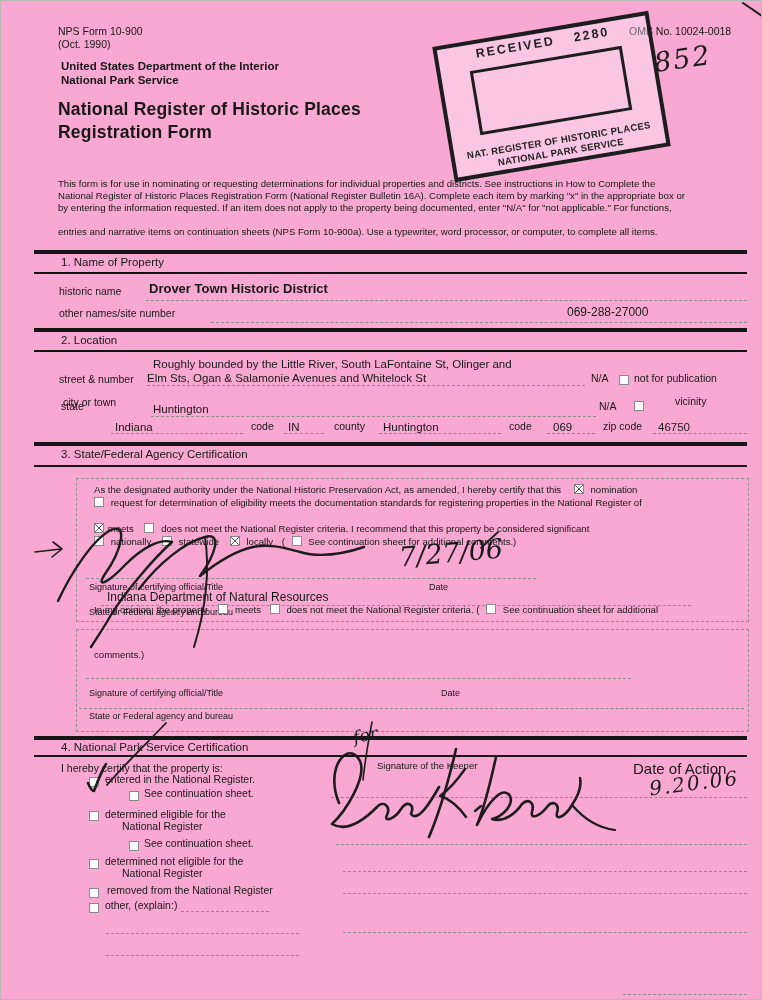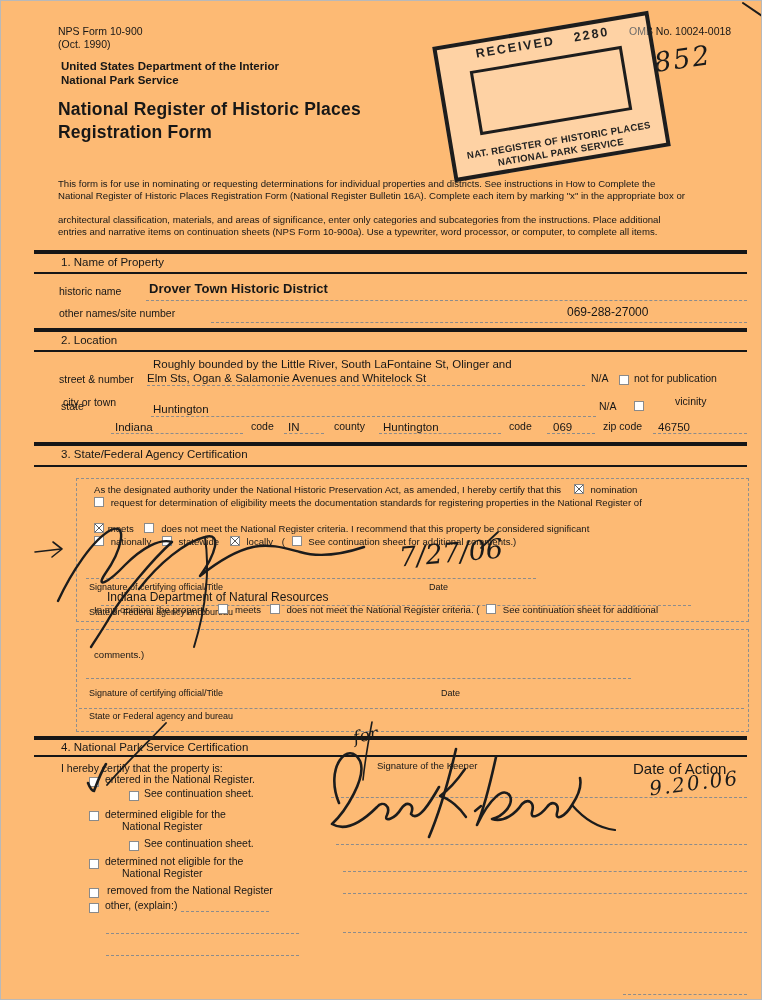--- a/index.html
+++ b/index.html
@@ -1,16 +1,16 @@
 <!DOCTYPE html>
 <html><head>
 <meta charset="utf-8">
 <style>
   html,body{margin:0;padding:0;background:#e8e8e8;}
-  .page{position:relative;width:762px;height:1000px;background:#fdba74;margin:0 auto;
+  .page{position:relative;width:762px;height:1000px;background:#f9a8d4;margin:0 auto;
         font-family:"Liberation Sans","DejaVu Sans",sans-serif;color:#171717;
         border:1px solid #b9b9b9;box-sizing:border-box;overflow:hidden;}
   .t{position:absolute;white-space:nowrap;color:#171717;line-height:1.1;}
   .b{font-weight:bold;}
   .f9{font-size:9.6px;}
   .f10{font-size:10.5px;}
   .f11{font-size:11.5px;}
   .f12{font-size:12px;}
   .f13{font-size:13px;}
   .title{font-size:17.5px;font-weight:bold;letter-spacing:.2px;}
@@ -57,21 +57,21 @@
     <div class="stamp-top">
       <span>RECEIVED</span>
       <span style="margin-left:14px">2280</span>
     </div>
     <div class="stamp-b1">NAT. REGISTER OF HISTORIC PLACES</div>
     <div class="stamp-b2">NATIONAL PARK SERVICE</div>
   </div>
 
   <div class="t f9" style="left:57px;top:178px">This form is for use in nominating or requesting determinations for individual properties and districts.  See instructions in How to Complete the</div>
   <div class="t f9" style="left:57px;top:190px">National Register of Historic Places Registration Form  (National Register Bulletin 16A).  Complete each item by marking "x" in the appropriate box or</div>
-  <div class="t f9" style="left:57px;top:214px">architectural classification, materials, and areas of significance, enter only categories and subcategories from the instructions.  Place additional</div>
+  <div class="t f9" style="left:57px;top:202px">by entering the information requested.  If an item does not apply to the property being documented, enter "N/A" for "not applicable."  For functions,</div>
   <div class="t f9" style="left:57px;top:226px">entries and narrative items on continuation sheets (NPS Form 10-900a).  Use a typewriter, word processor, or computer, to complete all items.</div>
 
   <div class="bar" style="top:249px;height:4px"></div>
   <div class="t sechead" style="left:60px;top:255px">1.  Name of Property</div>
   <div class="bar" style="top:271px;height:2px"></div>
 
   <div class="t f10" style="left:58px;top:285px">historic name</div>
   <div class="t f13 b" style="left:148px;top:281px">Drover Town Historic District</div>
   <div class="uline" style="left:145px;width:601px;top:299px"></div>
 

